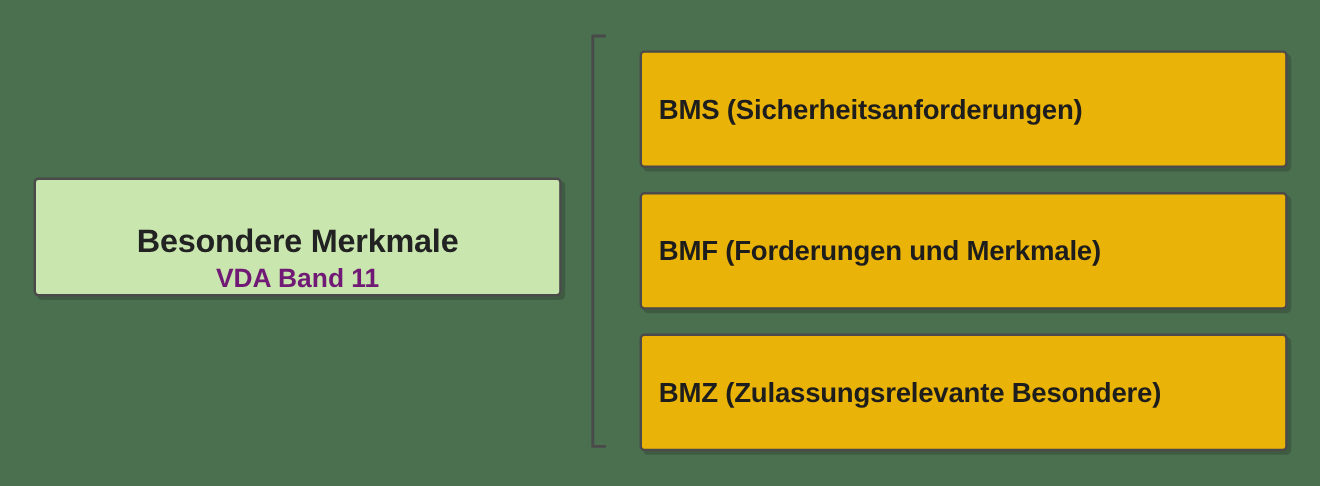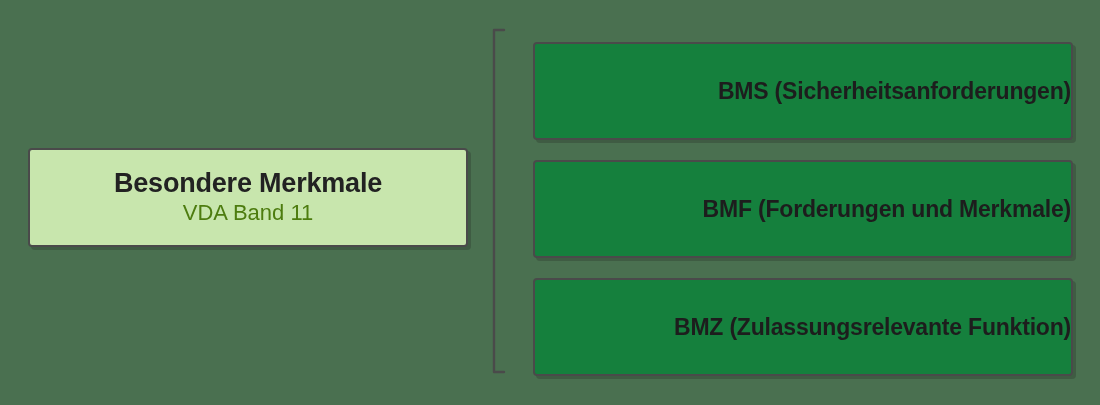--- a/index.html
+++ b/index.html
@@ -33,43 +33,44 @@
 
   
   #root-node {
     left: 28px;
     top: 148px;
     width: 440px;
     height: 99px;
     background: #c8e6ad;
     align-items: center;
     text-align: center;
+    justify-content: flex-end;
   }
   #root-node .node-title {
     font-size: 27px;
     font-weight: bold;
     color: #222222;
     line-height: 1.12;
     letter-spacing: -0.2px;
   }
   #root-node .node-subtitle {
     font-size: 22px;
-    font-weight: normal;
-    color: #4d7c0f;
+    font-weight: bold;
+    color: #701a75;
     line-height: 1.2;
     margin-top: 2px;
   }
 
   
   .branch-node {
     left: 533px;
     width: 540px;
     height: 98px;
-    background: #15803d;
-    align-items: flex-end;
+    background: #eab308;
+    align-items: flex-start;
     padding-left: 14px;
   }
   .branch-node .node-label {
     font-size: 23px;
     font-weight: bold;
     color: #1d1d1d;
     line-height: 1.15;
     letter-spacing: -0.2px;
     white-space: nowrap;
   }
@@ -105,16 +106,16 @@
 
   <div class="node branch-node" id="branch-node-0">
     <div class="node-label">BMS (Sicherheitsanforderungen)</div>
   </div>
 
   <div class="node branch-node" id="branch-node-1">
     <div class="node-label">BMF (Forderungen und Merkmale)</div>
   </div>
 
   <div class="node branch-node" id="branch-node-2">
-    <div class="node-label">BMZ (Zulassungsrelevante Funktion)</div>
+    <div class="node-label">BMZ (Zulassungsrelevante Besondere)</div>
   </div>
 
 </div>
 
 </body></html>

